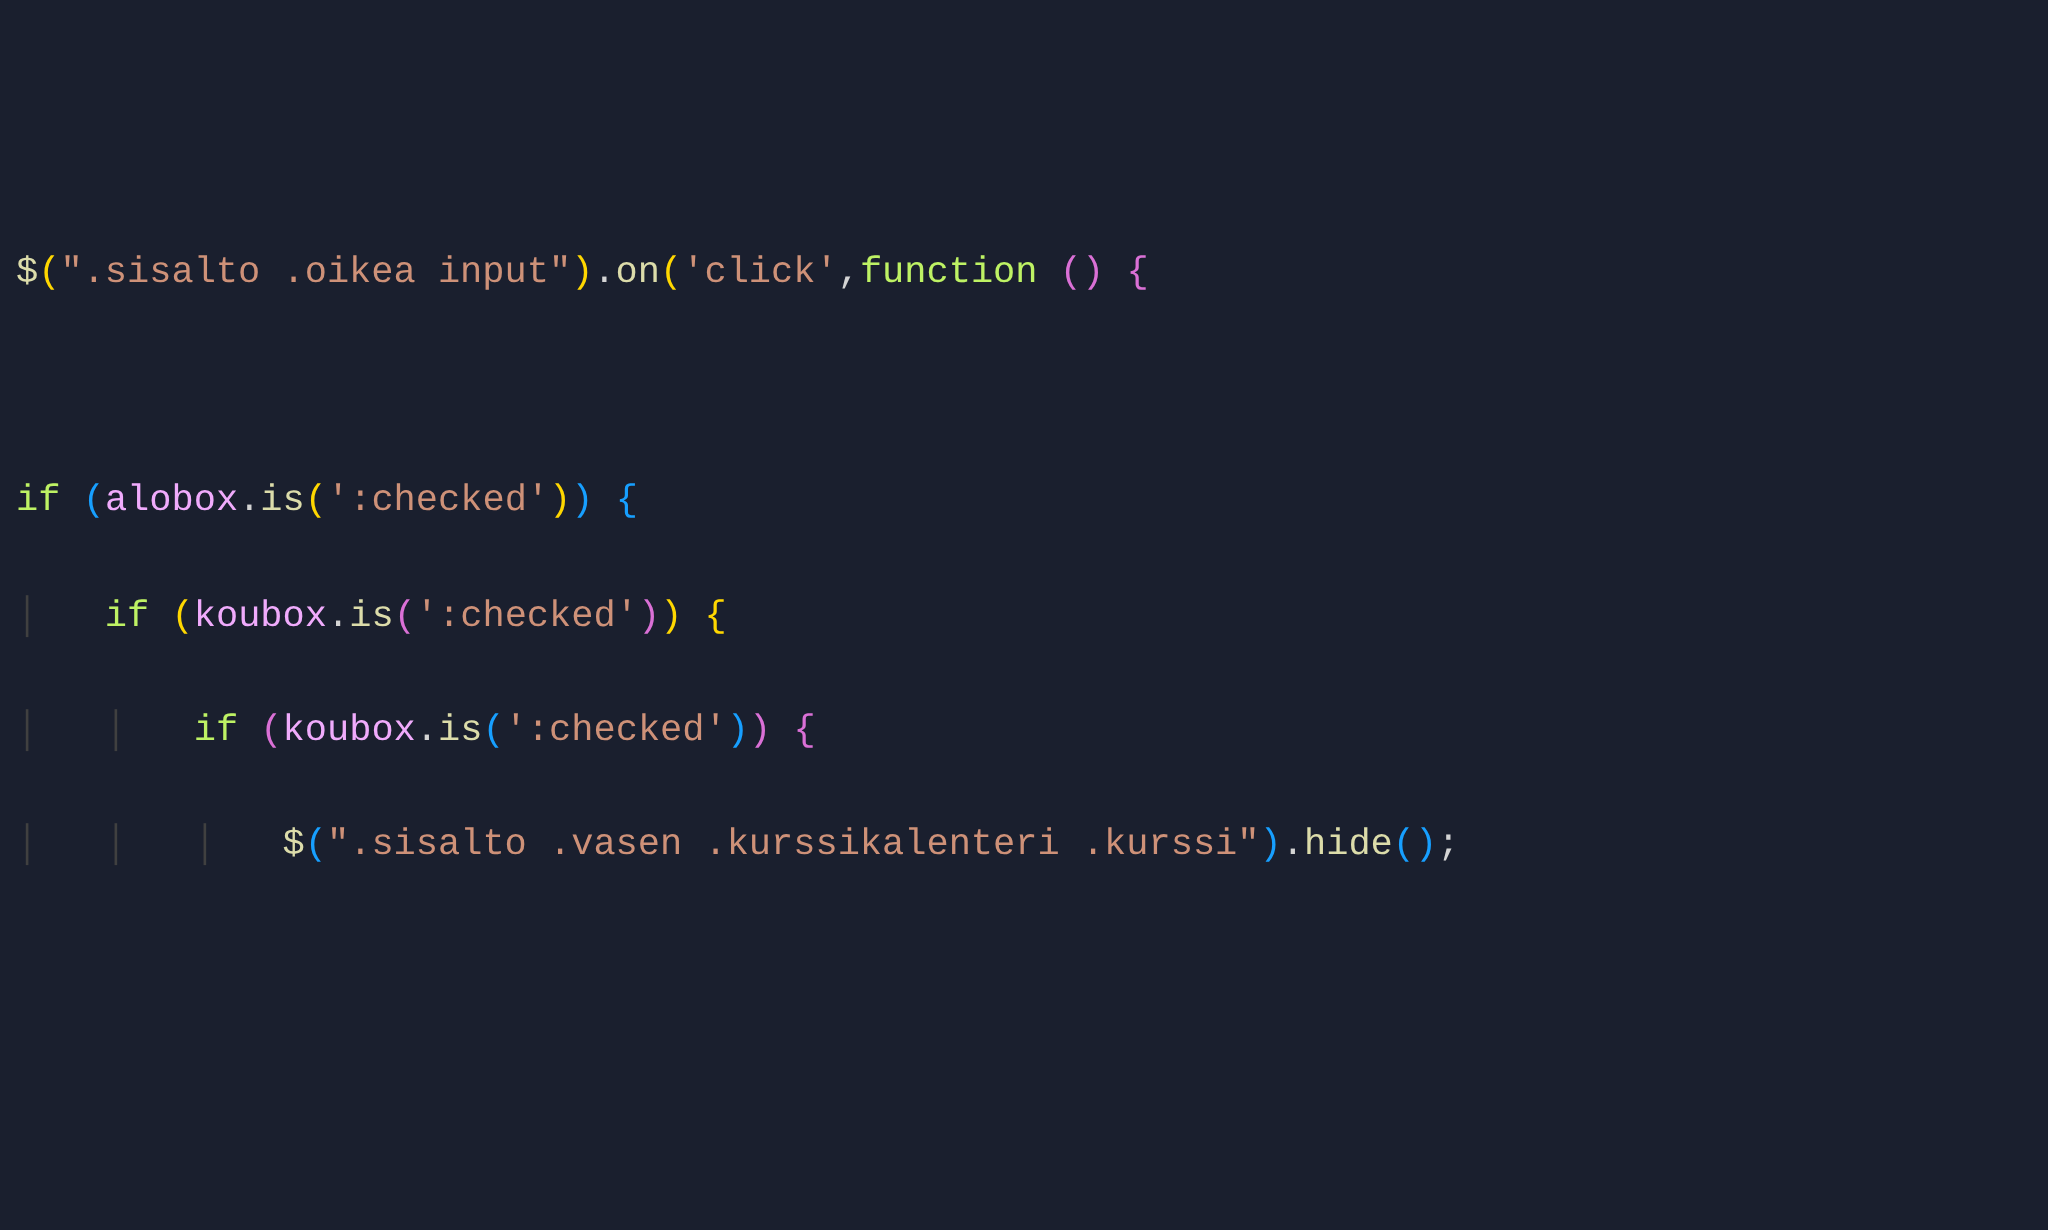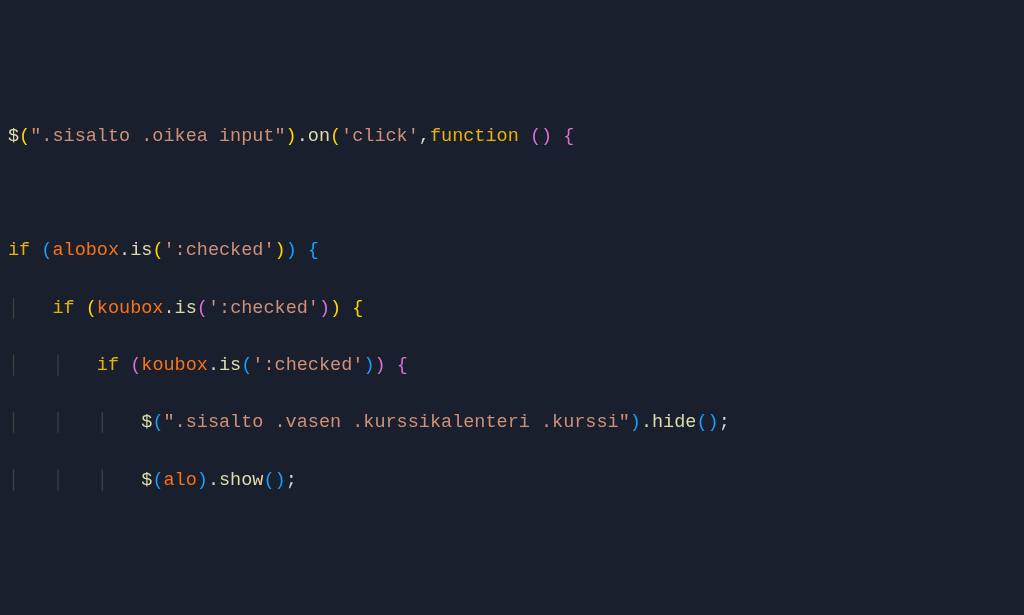--- a/index.html
+++ b/index.html
@@ -12,22 +12,22 @@
     color: #d4d4d4;
     white-space: pre;
     overflow: hidden;
     width: 1024px;
     height: 615px;
     box-sizing: border-box;
   }
   .line { display: block; }
   .fn { color: #dcdcaa; }
   .str { color: #ce9178; }
-  .kw { color: #eab308; }
-  .id { color: #f97316; text-align: right; }
+  .kw { color: #bef264; }
+  .id { color: #f0abfc; text-align: right; }
   .pn { color: #d4d4d4; }
   .paren1 { color: #ffd700; }
   .paren2 { color: #da70d6; }
   .paren3 { color: #179fff; }
   .brace1 { color: #ffd700; }
   .brace2 { color: #da70d6; }
   .brace3 { color: #179fff; }
   .indent-guide { color: #404040; }
   .dot { color: #d4d4d4; }
 </style>
@@ -35,21 +35,20 @@
 <body>
 
 
 
 <div id="code-container"><span class="line"><span class="fn">$</span><span class="paren1">(</span><span class="str">".sisalto .oikea input"</span><span class="paren1">)</span><span class="dot">.</span><span class="fn">on</span><span class="paren1">(</span><span class="str">'click'</span><span class="pn">,</span><span class="kw">function</span><span class="pn"> </span><span class="paren2">(</span><span class="paren2">)</span><span class="pn"> </span><span class="brace2">{</span></span>
 <span class="line">&nbsp;</span>
 <span class="line"><span class="kw">if</span><span class="pn"> </span><span class="paren3">(</span><span class="id">alobox</span><span class="dot">.</span><span class="fn">is</span><span class="paren1">(</span><span class="str">':checked'</span><span class="paren1">)</span><span class="paren3">)</span><span class="pn"> </span><span class="brace3">{</span></span>
 <span class="line"><span class="indent-guide">│   </span><span class="kw">if</span><span class="pn"> </span><span class="paren1">(</span><span class="id">koubox</span><span class="dot">.</span><span class="fn">is</span><span class="paren2">(</span><span class="str">':checked'</span><span class="paren2">)</span><span class="paren1">)</span><span class="pn"> </span><span class="brace1">{</span></span>
 <span class="line"><span class="indent-guide">│   </span><span class="indent-guide">│   </span><span class="kw">if</span><span class="pn"> </span><span class="paren2">(</span><span class="id">koubox</span><span class="dot">.</span><span class="fn">is</span><span class="paren3">(</span><span class="str">':checked'</span><span class="paren3">)</span><span class="paren2">)</span><span class="pn"> </span><span class="brace2">{</span></span>
 <span class="line"><span class="indent-guide">│   </span><span class="indent-guide">│   </span><span class="indent-guide">│   </span><span class="fn">$</span><span class="paren3">(</span><span class="str">".sisalto .vasen .kurssikalenteri .kurssi"</span><span class="paren3">)</span><span class="dot">.</span><span class="fn">hide</span><span class="paren3">(</span><span class="paren3">)</span><span class="pn">;</span></span>
-<span class="line"><span class="indent-guide">│   </span><span class="indent-guide">│   </span><span class="indent-guide">│   </span><span class="fn">$</span><span class="paren3">(</span><span class="id">alo</span><span class="paren3">)</span><span class="dot">.</span><span class="fn">show</span><span class="paren3">(</span><span class="paren3">)</span><span class="pn">;</span></span>
 
 
 
 
 
 
 
 
 
 

